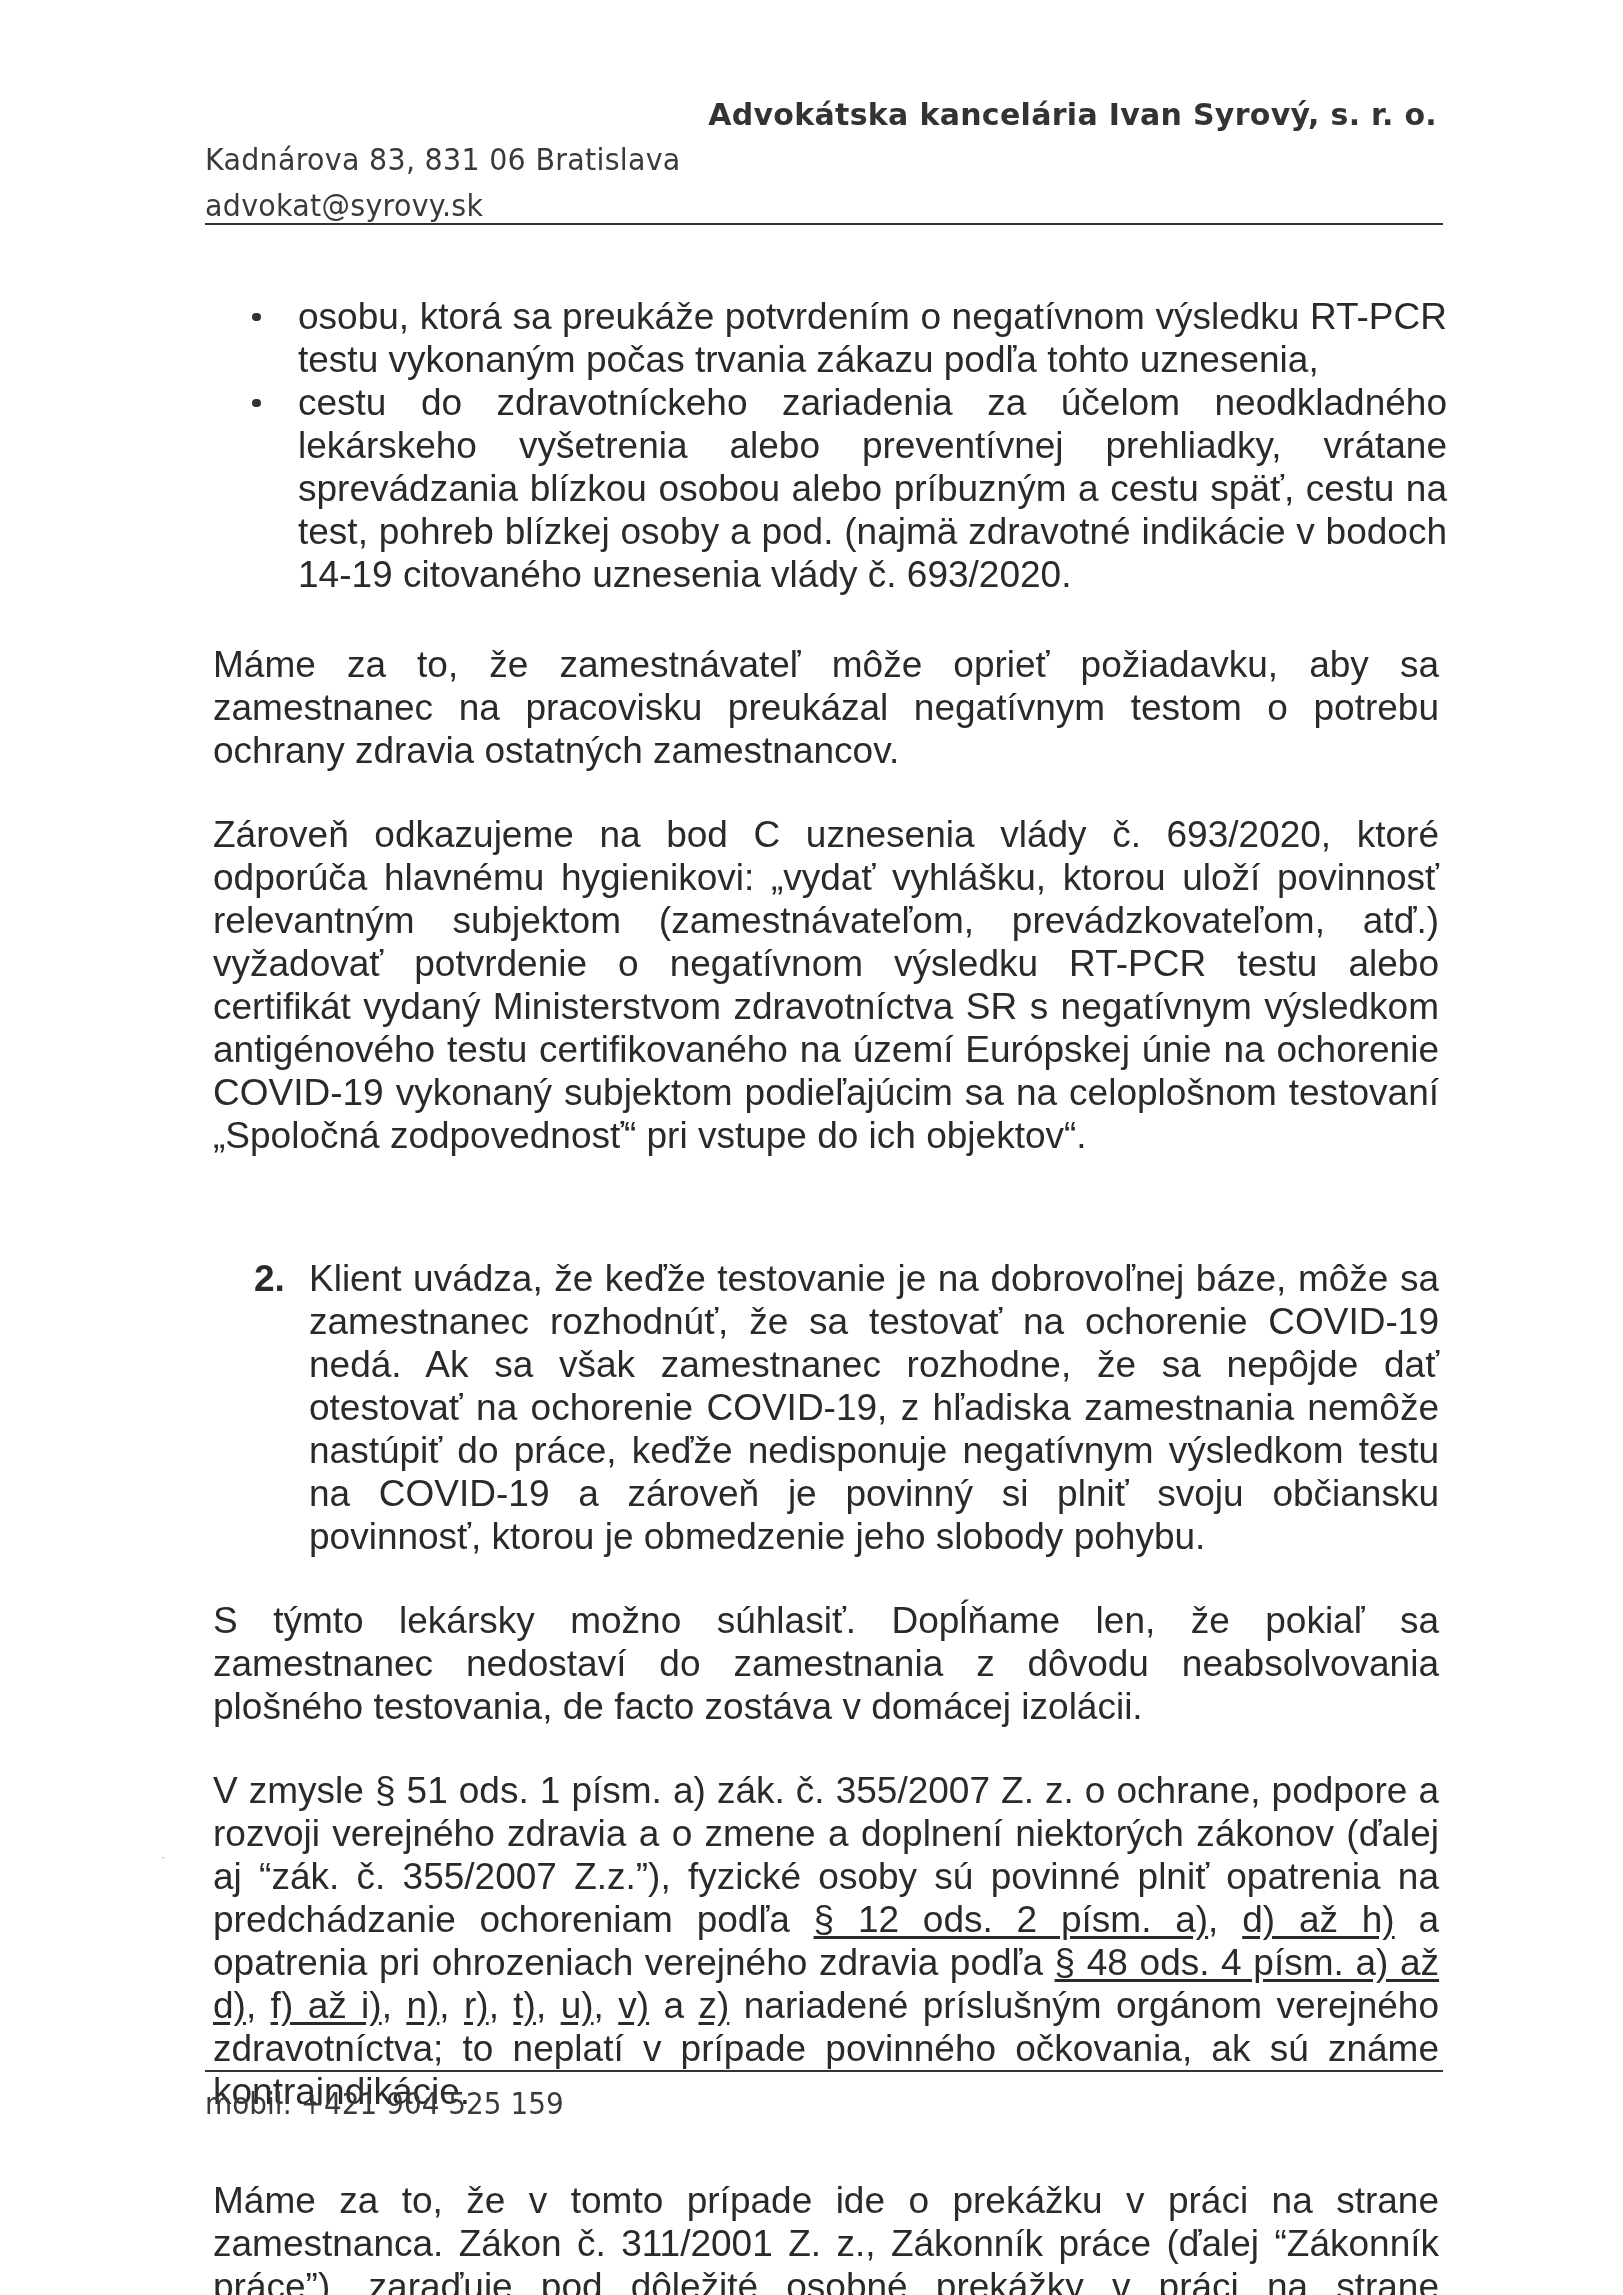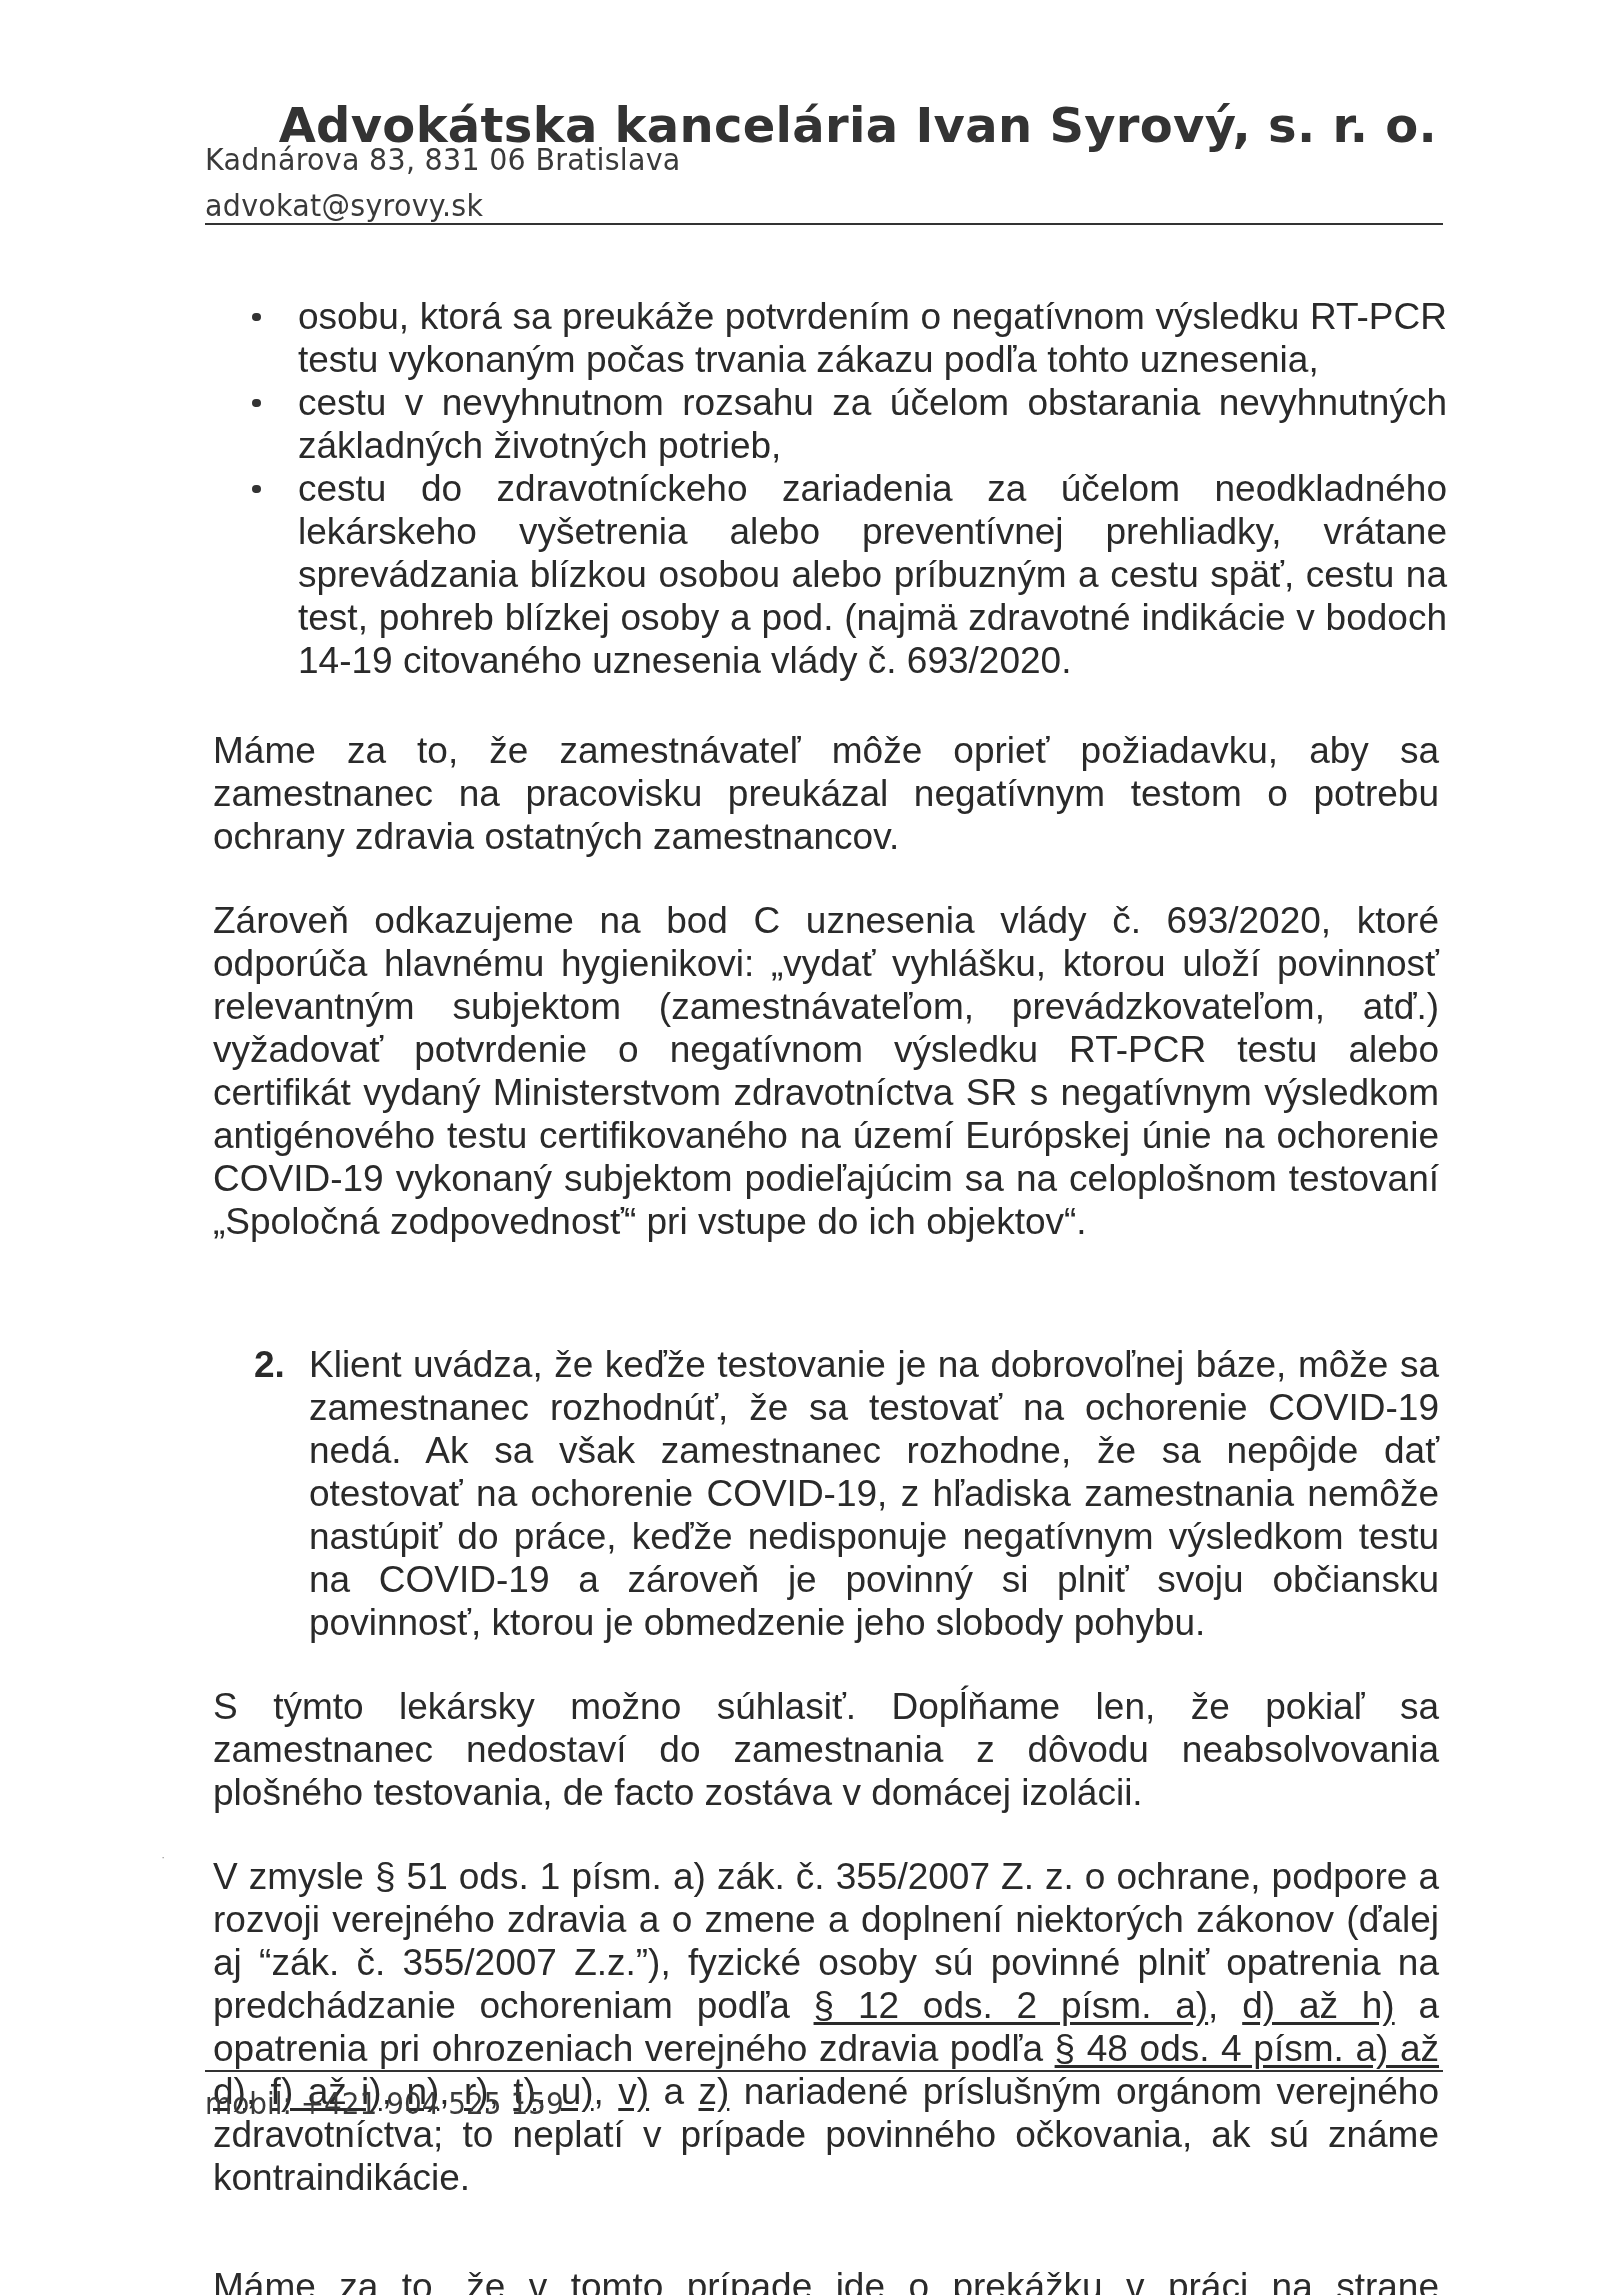--- a/index.html
+++ b/index.html
@@ -6,21 +6,21 @@
     body {
       width: 1623px; height: 2295px; position: relative; overflow: hidden;
       font-family: "Liberation Sans", sans-serif; color: #2a2a2a;
     }
     .page { position: absolute; left: 0; top: 0; width: 1623px; height: 2295px; }
 
     
     .firm-name {
       position: absolute; right: 186px; top: 97px;
       font-family: "DejaVu Sans", sans-serif; font-weight: bold;
-      font-size: 48px; letter-spacing: 0.3px; color: #333;
+      font-size: 30px; letter-spacing: 0.3px; color: #333;
     }
     .addr {
       position: absolute; left: 205px;
       font-family: "DejaVu Sans", sans-serif; font-weight: normal;
       font-size: 31px; color: #3a3a3a; letter-spacing: 0.3px;
       transform: scaleX(0.92); transform-origin: left;
     }
     .addr.street { top: 141px; }
     .addr.email { top: 187px; }
     .rule {
@@ -70,24 +70,20 @@
   <div class="rule top"></div>
 
   <div class="body">
     <ul class="bullets">
       <li>
         <span class="dot"></span>
         <span>osobu, ktorá sa preukáže potvrdením o negatívnom výsledku RT-PCR testu vykonaným počas trvania zákazu podľa tohto uznesenia,</span>
       </li>
       <li>
         <span class="dot"></span>
-        <span>cestu v nevyhnutnom rozsahu za účelom obstarania nevyhnutných základných životných potrieb,</span>
-      </li>
-      <li>
-        <span class="dot"></span>
         <span>cestu do zdravotníckeho zariadenia za účelom neodkladného lekárskeho vyšetrenia alebo preventívnej prehliadky, vrátane sprevádzania blízkou osobou alebo príbuzným a cestu späť, cestu na test, pohreb blízkej osoby a pod. (najmä zdravotné indikácie v bodoch 14-19 citovaného uznesenia vlády č. 693/2020.</span>
       </li>
     </ul>
 
     <div class="gap-m"></div>
     <p>Máme za to, že zamestnávateľ môže oprieť požiadavku, aby sa zamestnanec na pracovisku preukázal negatívnym testom o potrebu ochrany zdravia ostatných zamestnancov.</p>
     <div class="gap-s"></div>
     <p>Zároveň odkazujeme na bod C uznesenia vlády č. 693/2020, ktoré odporúča hlavnému hygienikovi: „vydať vyhlášku, ktorou uloží povinnosť relevantným subjektom (zamestnávateľom, prevádzkovateľom, atď.) vyžadovať potvrdenie o negatívnom výsledku RT-PCR testu alebo certifikát vydaný Ministerstvom zdravotníctva SR s negatívnym výsledkom antigénového testu certifikovaného na území Európskej únie na ochorenie COVID-19 vykonaný subjektom podieľajúcim sa na celoplošnom testovaní „Spoločná zodpovednosť“ pri vstupe do ich objektov“.</p>
 
     <div class="gap-l"></div>

